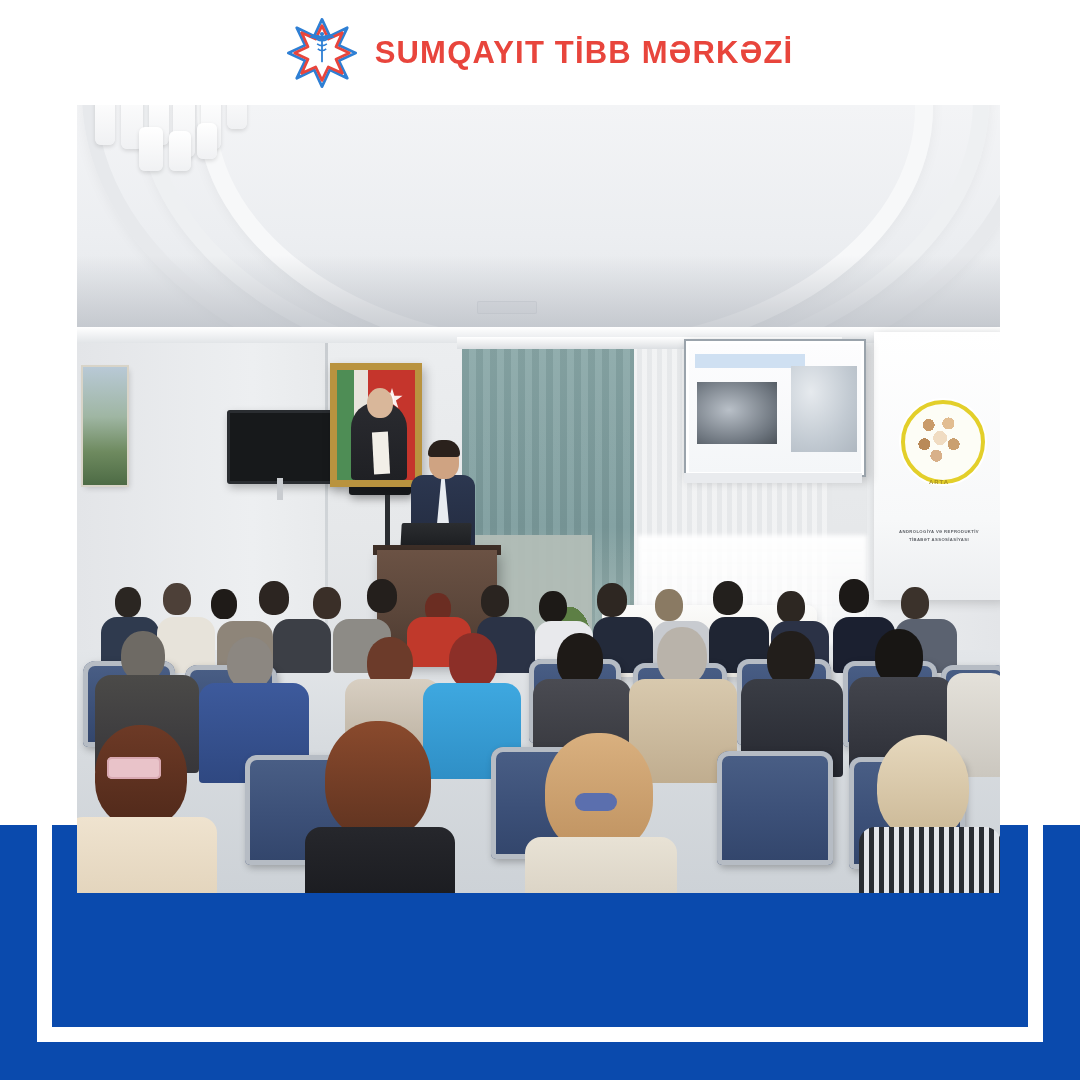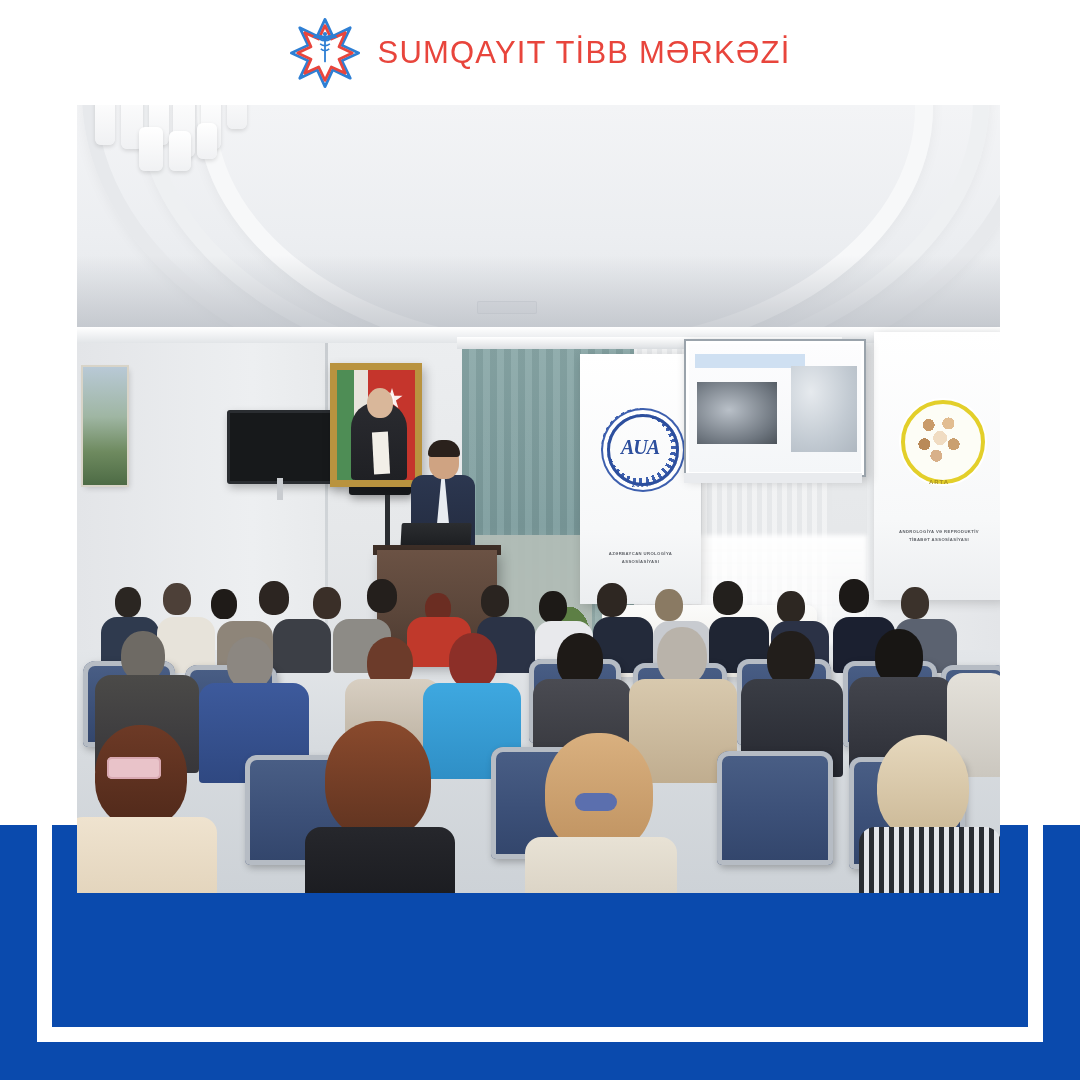--- a/index.html
+++ b/index.html
@@ -12,21 +12,21 @@
   }
   #canvas{position:relative;width:1080px;height:1080px;overflow:hidden;background:#fff;}
 
   
   .header{
     position:absolute;left:0;top:0;width:1080px;height:105px;
     display:flex;align-items:center;justify-content:center;gap:18px;
   }
   .brand-logo{width:70px;height:70px;position:relative;flex:0 0 auto;}
   .brand-title{
-    font-size:31px;font-weight:normal;letter-spacing:1.2px;
+    font-size:31px;font-weight:bold;letter-spacing:1.2px;
     color:#e8453c;white-space:nowrap;
   }
 
   
   .band-outer{
     position:absolute;left:0;top:825px;width:1080px;height:255px;
     background:#0a4aad;
   }
   .band-inner-white{
     position:absolute;left:37px;top:825px;width:1006px;height:217px;
@@ -391,28 +391,20 @@
       </div>
     </div>
 
     <div class="layer curtain-sheer"></div>
     <div class="layer curtain-teal"></div>
     <div class="layer curtain-teal2"></div>
     <div class="layer curtain-rail"></div>
 
     <div class="layer window-glow"></div>
 
-    <div class="layer banner banner-aua">
-      <div class="aua-cog"></div>
-      <div class="aua-mark"></div>
-      <div class="aua-text">AUA</div>
-      <div class="aua-year">2004</div>
-      <div class="banner-cap" style="top:196px;">AZƏRBAYCAN UROLOGİYA</div>
-      <div class="banner-cap" style="top:204px;">ASSOSİASİYASI</div>
-    </div>
 
     <div class="layer banner banner-arta">
       <div class="arta-mark"></div>
       <div class="arta-figs"></div>
       <div class="arta-abbr">ARTA</div>
       <div class="banner-cap" style="top:196px;">ANDROLOGİYA VƏ REPRODUKTİV</div>
       <div class="banner-cap" style="top:204px;">TİBABƏT ASSOSİASİYASI</div>
     </div>
 
     <div class="layer screen-frame">

